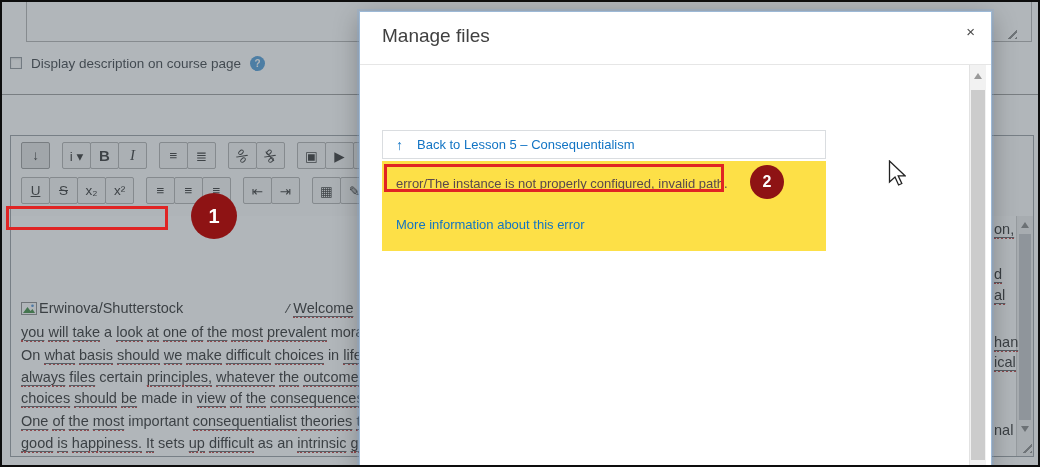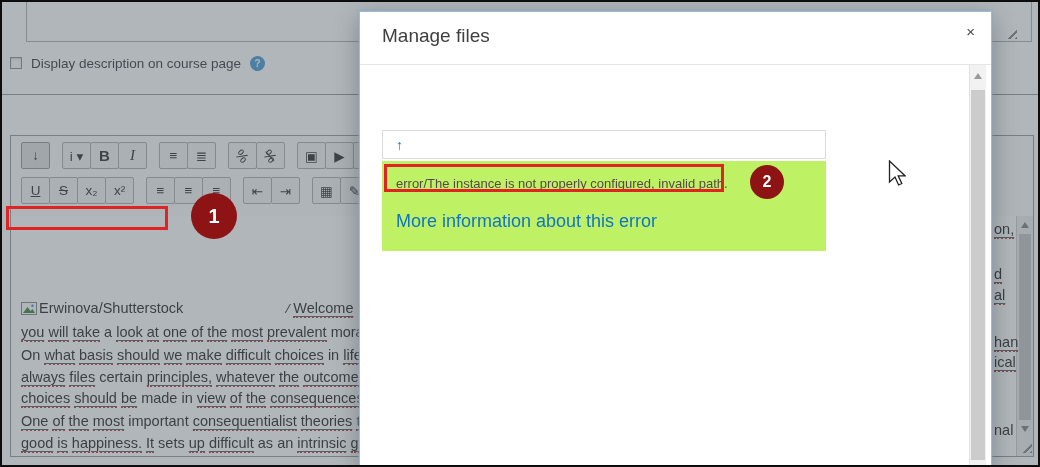--- a/index.html
+++ b/index.html
@@ -56,23 +56,23 @@
   
   .modal{position:absolute;left:357px;top:9px;width:633px;height:458px;background:#fff;z-index:3;
          border:1px solid #9db9d6;box-shadow:0 0 0 2px rgba(130,170,215,.28),0 6px 24px rgba(0,0,0,.28);}
   .m-title{position:absolute;left:22px;top:13px;font-size:19px;color:#404040;}
   .m-close{position:absolute;right:16px;top:12px;font-size:15px;color:#4a4a4a;cursor:pointer;line-height:1;}
   .m-div{position:absolute;left:0;top:52px;width:100%;height:1px;background:#e6e6e6;}
   .back-box{position:absolute;left:22px;top:118px;width:444px;height:29px;border:1px solid #dadde0;
             display:flex;align-items:center;font-size:13px;color:#1274c4;}
   .back-arrow{margin:0 14px 0 13px;font-weight:bold;font-size:14px;color:#1274c4;}
   .back-link{cursor:pointer;}
-  .alert{position:absolute;left:22px;top:149px;width:444px;height:90px;background:#bef264;}
+  .alert{position:absolute;left:22px;top:149px;width:444px;height:90px;background:#fde047;}
   .err-text{position:absolute;left:14px;top:15px;font-size:13px;color:#5a484c;}
-  .more-link{position:absolute;left:14px;top:50px;font-size:18px;color:#1274c4;cursor:pointer;}
+  .more-link{position:absolute;left:14px;top:56px;font-size:13px;color:#1274c4;cursor:pointer;}
   .continue-btn{position:absolute;left:271px;top:251px;width:74px;height:27px;background:#1373d2;border:none;
                 color:#fff;font-size:13px;font-family:inherit;border-radius:3px;cursor:pointer;}
   .m-scroll{position:absolute;left:609px;top:53px;width:17px;bottom:0;background:#f2f2f2;border-left:1px solid #e2e2e2;}
   .m-thumb{position:absolute;left:1px;right:1px;top:25px;bottom:8px;background:#ccc;}
   .m-arr-up{border-left:4.5px solid transparent;border-right:4.5px solid transparent;border-bottom:6px solid #9a9a9a;top:8px;}
 
   
   .anno{z-index:4;}
   .anno-rect{position:absolute;border:3px solid #e02424;}
   .anno-circle{position:absolute;border-radius:50%;background:#8e1314;color:#fff;display:flex;
@@ -231,20 +231,21 @@
 
   <div class="overlay"></div>
 
   <div class="modal">
     <div class="m-title">Manage files</div>
     <div class="m-close">×</div>
     <div class="m-div"></div>
 
     <div class="back-box">
       <span class="back-arrow">↑</span>
+      <span class="back-link">Back to Lesson 5 – Consequentialism</span>
     </div>
 
     <div class="alert">
       <div class="err-text">error/The instance is not properly configured, invalid path.</div>
       <div class="more-link">More information about this error</div>
     </div>
 
 
     <div class="m-scroll">
       <div class="arr m-arr-up"></div>

